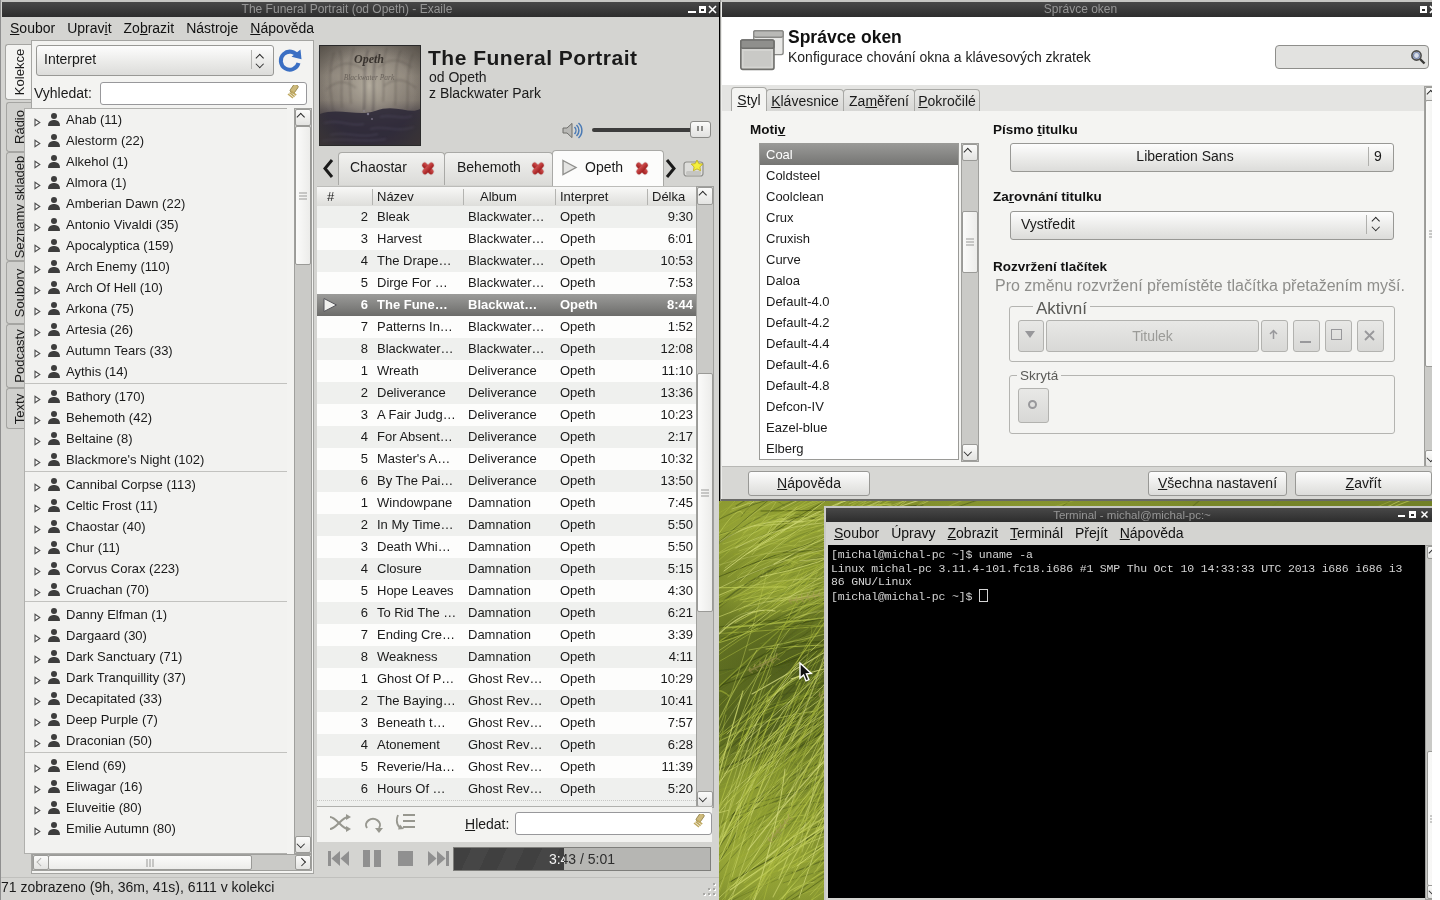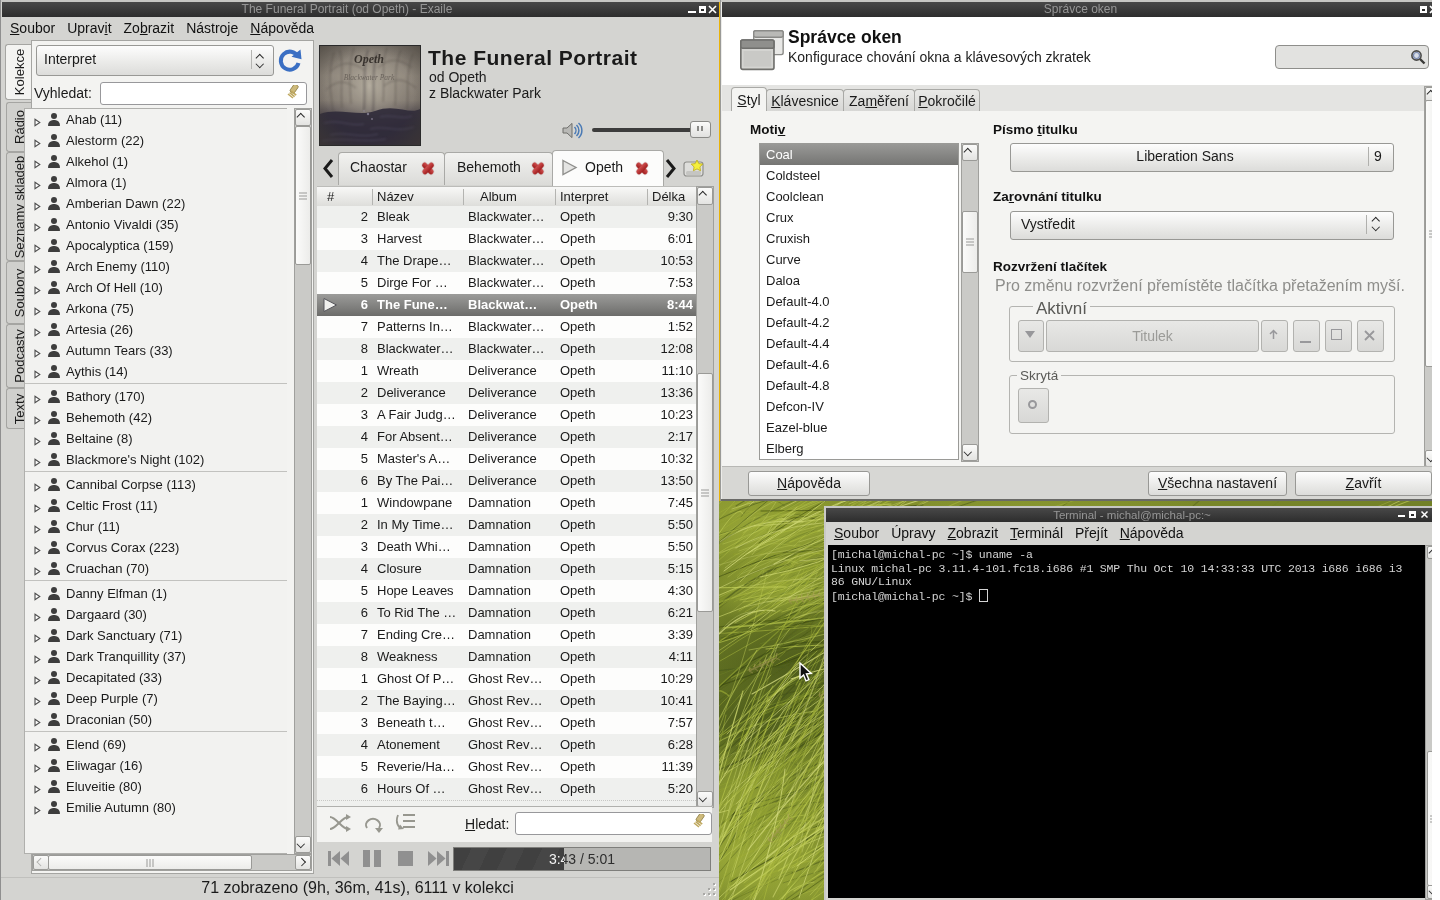--- a/index.html
+++ b/index.html
@@ -1,14 +1,14 @@
 <!DOCTYPE html>
 <html><head><meta charset="utf-8"><style>
 html,body{margin:0;padding:0}
-#d{position:relative;width:1432px;height:900px;font-family:"Liberation Sans",sans-serif;background:#eab308;overflow:hidden;font-size:13px;color:#1a1a1a}
+#d{position:relative;width:1432px;height:900px;font-family:"Liberation Sans",sans-serif;background:#000000;overflow:hidden;font-size:13px;color:#1a1a1a}
 .a{position:absolute}
 .tbar{background:linear-gradient(#484848,#2d2d2d);color:#969696;font-size:12px;text-align:center}
 .menu{font-size:14px;color:#111}
 .menu span{margin-right:12px}
 u{text-decoration:underline}
 .btn{background:linear-gradient(#fdfdfd,#e9e9e7 60%,#dcdcda);border:1px solid #989895;border-radius:3px}
 .entry{background:#fff;border:1px solid #98989b;border-radius:3px}
 .vtab{background:#d0d0cd;border:1px solid #a5a5a2;border-right:none;border-radius:3px 0 0 3px}
 .vtab span{position:absolute;left:50%;top:50%;transform:translate(-50%,-50%) rotate(-90deg);white-space:nowrap;font-size:13px}
 .row21{height:21px;line-height:21px;white-space:nowrap}
@@ -149,20 +149,23 @@
             </svg></span><span class="person"></span>Blackmore's Night (102)</div>
         <div style="height:4px;position:relative">
           <i style="position:absolute;left:0;right:0;top:1px;height:1px;background:#c2c2bf"></i>
         </div>
         <div class="row21"><span class="exp"><svg width="7" height="9">
               <path d="M1 1.2 L5.8 4.5 L1 7.8 Z" fill="#fbfbfa" stroke="#4d4d4d" stroke-width="1.1"></path>
             </svg></span><span class="person"></span>Cannibal Corpse (113)</div>
         <div class="row21"><span class="exp"><svg width="7" height="9">
               <path d="M1 1.2 L5.8 4.5 L1 7.8 Z" fill="#fbfbfa" stroke="#4d4d4d" stroke-width="1.1"></path>
             </svg></span><span class="person"></span>Celtic Frost (11)</div>
+        <div class="row21"><span class="exp"><svg width="7" height="9">
+              <path d="M1 1.2 L5.8 4.5 L1 7.8 Z" fill="#fbfbfa" stroke="#4d4d4d" stroke-width="1.1"></path>
+            </svg></span><span class="person"></span>Chaostar (40)</div>
         <div class="row21"><span class="exp"><svg width="7" height="9">
               <path d="M1 1.2 L5.8 4.5 L1 7.8 Z" fill="#fbfbfa" stroke="#4d4d4d" stroke-width="1.1"></path>
             </svg></span><span class="person"></span>Chur (11)</div>
         <div class="row21"><span class="exp"><svg width="7" height="9">
               <path d="M1 1.2 L5.8 4.5 L1 7.8 Z" fill="#fbfbfa" stroke="#4d4d4d" stroke-width="1.1"></path>
             </svg></span><span class="person"></span>Corvus Corax (223)</div>
         <div class="row21"><span class="exp"><svg width="7" height="9">
               <path d="M1 1.2 L5.8 4.5 L1 7.8 Z" fill="#fbfbfa" stroke="#4d4d4d" stroke-width="1.1"></path>
             </svg></span><span class="person"></span>Cruachan (70)</div>
         <div style="height:4px;position:relative">
@@ -563,21 +566,21 @@
 <div class="a" style="left:452px;top:847px;width:258px;height:24px;border:1px solid #7e7e7b;box-sizing:border-box;background:#b6b6b3">
 <div style="position:absolute;left:0;top:0;width:110px;height:22px;background:repeating-linear-gradient(115deg,#404040 0 16px,#464646 16px 32px)"></div>
 <div style="position:absolute;left:0;top:0;width:110px;height:22px;overflow:hidden">
           <div style="position:absolute;left:0;top:0;width:256px;height:22px;line-height:22px;text-align:center;color:#f2f2f2;font-size:14px">3:43 / 5:01</div>
         </div>
 <div style="position:absolute;left:110px;top:0;width:146px;height:22px;overflow:hidden">
           <div style="position:absolute;left:-110px;top:0;width:256px;height:22px;line-height:22px;text-align:center;color:#2e2e2e;font-size:14px">3:43 / 5:01</div>
         </div>
 </div>
 <div class="a" style="left:0;top:877px;width:719px;height:23px;background:#d4d4d1;border-top:1px solid #c0c0bd"></div>
-<div class="a" style="left:8px;top:879px;width:697px;text-align:center;font-size:16px;color:#1a1a1a">71 zobrazeno (9h, 36m, 41s), 6111 v kolekci</div>
+<div class="a" style="left:0px;top:879px;width:697px;text-align:left;font-size:14px;color:#1a1a1a">71 zobrazeno (9h, 36m, 41s), 6111 v kolekci</div>
 <div class="a" style="left:712px;top:893px;width:2px;height:2px;background:#a8a8a5;box-shadow:1px 1px 0 #fff"></div>
       <div class="a" style="left:712px;top:888px;width:2px;height:2px;background:#a8a8a5;box-shadow:1px 1px 0 #fff"></div>
       <div class="a" style="left:712px;top:883px;width:2px;height:2px;background:#a8a8a5;box-shadow:1px 1px 0 #fff"></div>
       <div class="a" style="left:707px;top:893px;width:2px;height:2px;background:#a8a8a5;box-shadow:1px 1px 0 #fff"></div>
       <div class="a" style="left:707px;top:888px;width:2px;height:2px;background:#a8a8a5;box-shadow:1px 1px 0 #fff"></div>
       <div class="a" style="left:702px;top:893px;width:2px;height:2px;background:#a8a8a5;box-shadow:1px 1px 0 #fff"></div>
 </div>
 <div class="a" id="wm" style="left:720px;top:0;width:720px;height:503px;background:#ececea;border-left:1px solid #9a9a97;border-right:2px solid #c6c6c3;box-sizing:border-box">
 <div class="a" style="left:0;top:0;width:720px;height:2px;background:#c6c6c3"></div>
 <div class="a tbar" style="left:1px;top:2px;width:717px;height:15px;line-height:15px">Správce oken</div>

